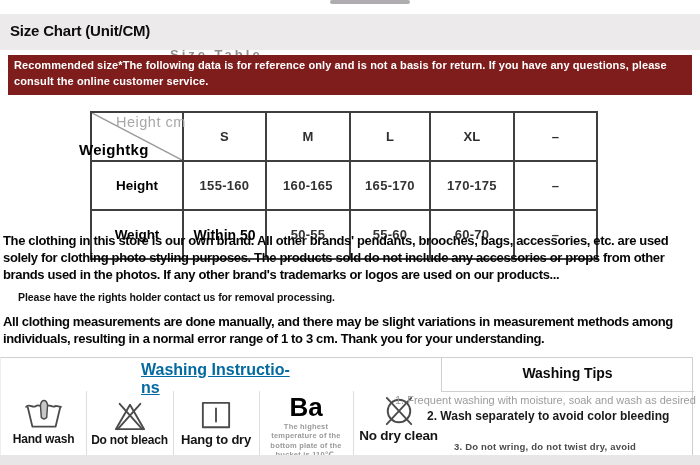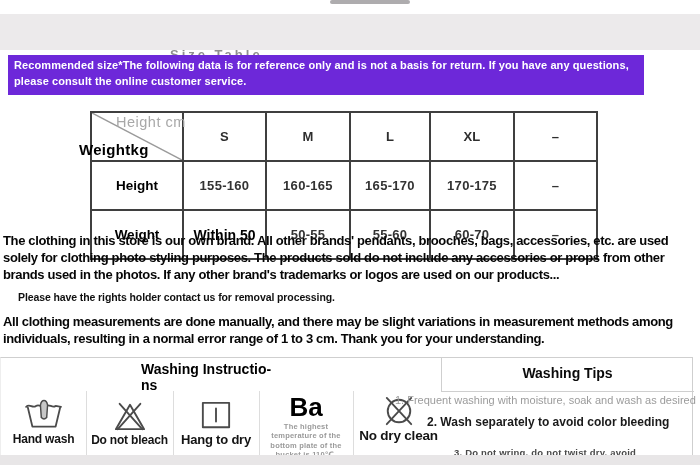--- a/index.html
+++ b/index.html
@@ -9,22 +9,22 @@
     font-family:"Liberation Sans","DejaVu Sans",sans-serif;
     color:#111;
   }
   
   .top-pill{position:absolute;left:330px;top:0;width:80px;height:4px;background:#aeacae;border-radius:2px;}
   .header-band{position:absolute;left:0;top:14px;width:700px;height:36px;background:#eceaeb;}
   .page-title{position:absolute;left:10px;top:8px;font-size:15px;font-weight:700;color:#0d0d0d;letter-spacing:-0.2px;}
   .page-subtitle{position:absolute;left:170px;top:12px;font-size:13px;font-weight:600;color:#8f8f8f;letter-spacing:3px;margin-top:21px;}
   
   .notice{
-    position:absolute;left:8px;top:55px;width:636px;height:40px;box-sizing:border-box;
-    background:#6d28d9;color:#fff;font-size:11px;font-weight:600;line-height:1.45;
+    position:absolute;left:8px;top:55px;width:684px;height:40px;box-sizing:border-box;
+    background:#7f1d1d;color:#fff;font-size:11px;font-weight:600;line-height:1.45;
     padding:3px 6px;letter-spacing:0.1px;
   }
   
   .size-table{position:absolute;left:90px;top:111px;border-collapse:collapse;table-layout:fixed;}
   .size-table td{
     border:2px solid #3f3f3f;text-align:center;vertical-align:middle;
     height:31px;padding:8px;font-size:13px;font-weight:600;color:#333;letter-spacing:0.3px;
   }
   .size-table td.rowlabel{font-size:13.5px;font-weight:700;color:#000;letter-spacing:0;}
   .size-table td.colhead{font-size:13px;font-weight:700;color:#2e2e2e;}
@@ -36,44 +36,45 @@
   .corner .w-label{position:absolute;bottom:2px;left:-13px;font-size:15px;font-weight:700;color:#000;z-index:3;white-space:nowrap;margin-top:27px;}
   
   .para{position:absolute;left:3px;width:696px;font-size:13px;font-weight:700;
     line-height:1.3;color:#060606;letter-spacing:-0.35px;}
   .para-brand{top:233px;}
   .rights-note{position:absolute;left:18px;top:291px;font-size:10.5px;font-weight:600;color:#101010;letter-spacing:-0.1px;}
   .para-measure{top:314px;}
   
   .wash{position:absolute;left:0;top:357px;width:693px;height:98px;
     border-top:1px solid #cfcfcf;border-right:1px solid #cfcfcf;border-left:1px solid #eee;box-sizing:border-box;}
-  .wash-instr-title{position:absolute;left:140px;top:3px;font-size:14px;font-weight:700;color:#000000;line-height:1.15;}
+  .wash-instr-title{position:absolute;left:140px;top:3px;font-size:16px;font-weight:700;color:#0369a1;line-height:1.15;text-decoration:underline;}
   .wash-tips-title{position:absolute;left:440px;top:7px;width:253px;text-align:center;font-size:14px;font-weight:700;color:#0a0a0a;}
   .wash-vdiv{position:absolute;left:440px;top:0;width:1px;height:33px;background:#cfcfcf;}
   .wash-hdiv{position:absolute;left:440px;top:33px;width:253px;height:1px;background:#cfcfcf;}
   .cell-div{position:absolute;top:33px;height:65px;width:1px;background:#dddddd;}
   .icon-cell{position:absolute;top:33px;height:65px;text-align:center;}
   .icon-cell .glyph{display:block;margin:6px auto 1px auto;}
   .icon-label{font-size:12px;font-weight:700;color:#141414;letter-spacing:-0.2px;white-space:nowrap;}
   .ba-big{font-size:26px;font-weight:700;color:#000;line-height:1;margin-top:3px;}
   .ba-note{font-size:7.5px;font-weight:600;color:#9a9a9a;line-height:1.25;margin:2px auto 0 auto;width:90px;letter-spacing:0.2px;}
   .tips{position:absolute;left:388px;top:36px;width:305px;}
   .tip1{font-size:11px;font-weight:500;color:#9b9b9b;margin-left:6px;white-space:nowrap;}
-  .tip2{font-size:12px;font-weight:700;color:#1a1a1a;margin-left:38px;margin-top:9px;white-space:nowrap;}
+  .tip2{font-size:12px;font-weight:700;color:#1a1a1a;margin-left:38px;margin-top:3px;white-space:nowrap;}
   .tip3{font-size:9.5px;font-weight:700;color:#4a4a4a;margin-left:65px;margin-top:18px;width:238px;line-height:1.3;letter-spacing:0.2px;}
   .tip4{font-size:12px;font-weight:700;color:#1a1a1a;margin-left:30px;margin-top:2px;white-space:nowrap;}
   .bottom-strip{position:absolute;left:0;top:455px;width:700px;height:10px;background:#e8e6e7;}
   svg .ln{stroke:#4b4b4b;stroke-width:2;fill:none;stroke-linecap:round;stroke-linejoin:round;}
 </style>
 </head>
 <body>
 
 <div class="top-pill"></div>
 
 <div class="header-band">
+  <div class="page-title">Size Chart (Unit/CM)</div>
   <div class="page-subtitle">Size Table</div>
 </div>
 
 <div class="notice">Recommended size*The following data is for reference only and is not a basis for return. If you have any questions, please consult the online customer service.</div>
 
 <table class="size-table">
   <colgroup>
     <col style="width:92px">
       <col style="width:83px">
       <col style="width:84px">

